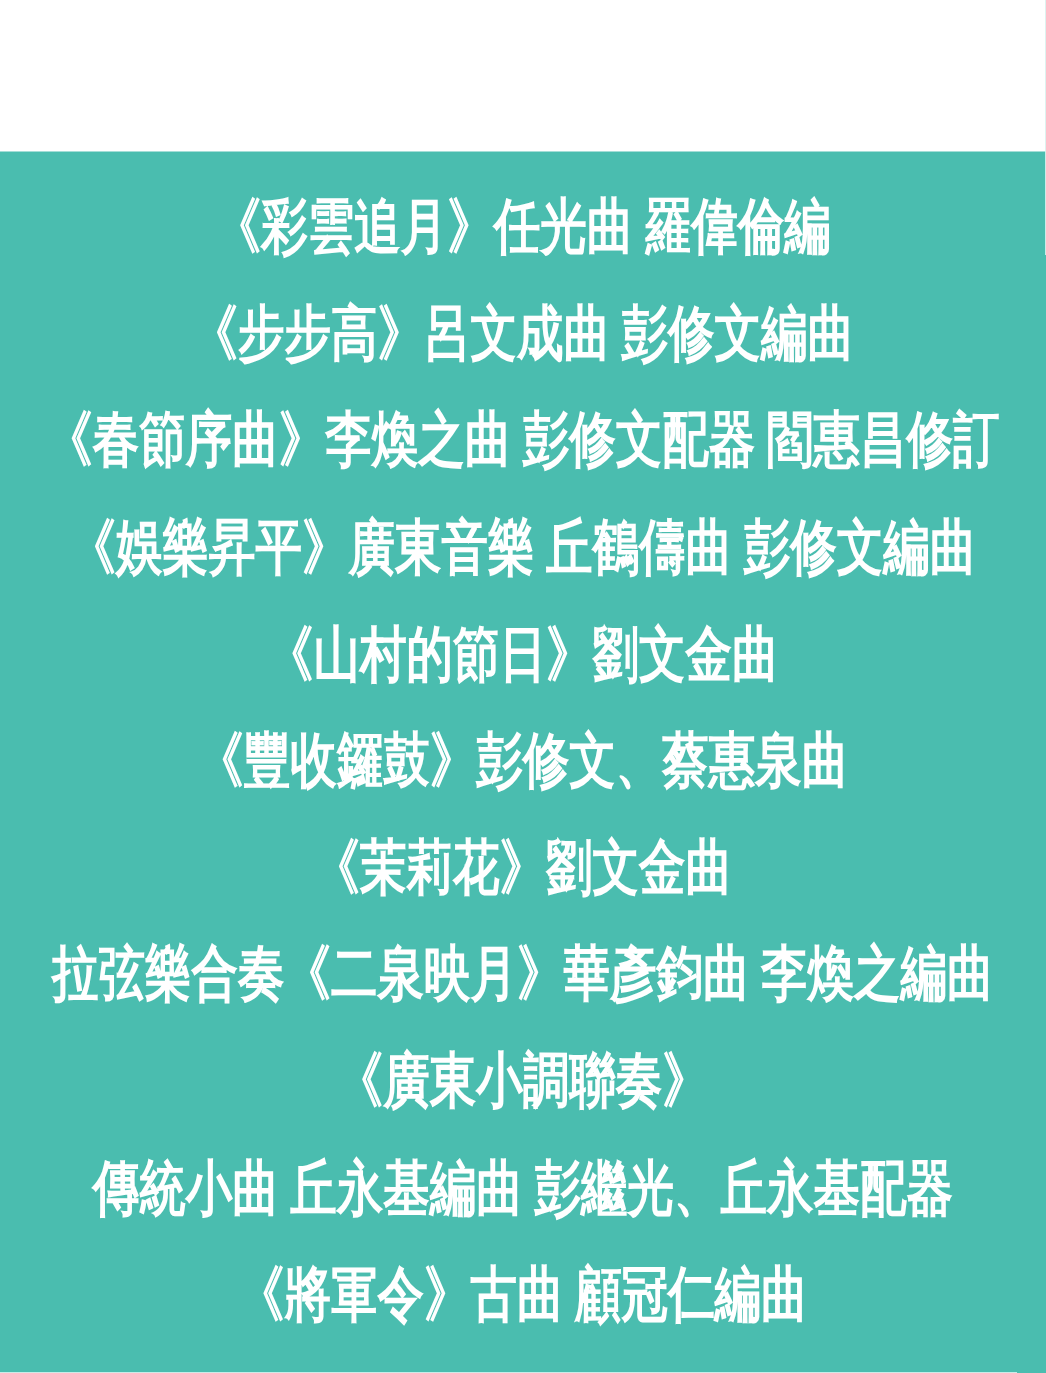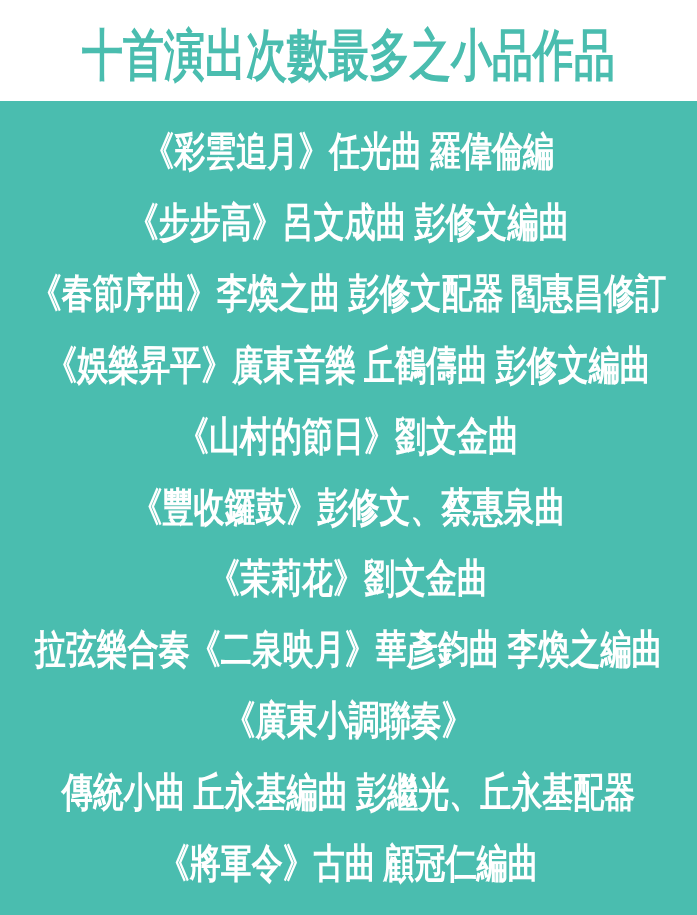--- a/index.html
+++ b/index.html
@@ -59,23 +59,20 @@
     text-align: center;
     transform: scaleY(1.3);
     transform-origin: center;
   }
 </style>
 </head>
 <body>
 
 <div class="page">
 
-  <div class="header">
-    <h1 class="page-title">十首演出次數最多之小品作品</h1>
-  </div>
 
   <div class="works-panel">
     <div class="work-line">《彩雲追月》任光曲 羅偉倫編</div>
     <div class="work-line">《步步高》呂文成曲 彭修文編曲</div>
     <div class="work-line">《春節序曲》李煥之曲 彭修文配器 閻惠昌修訂</div>
     <div class="work-line">《娛樂昇平》廣東音樂 丘鶴儔曲 彭修文編曲</div>
     <div class="work-line">《山村的節日》劉文金曲</div>
     <div class="work-line">《豐收鑼鼓》彭修文、蔡惠泉曲</div>
     <div class="work-line">《茉莉花》劉文金曲</div>
     <div class="work-line">拉弦樂合奏《二泉映月》華彥鈞曲 李煥之編曲</div>

